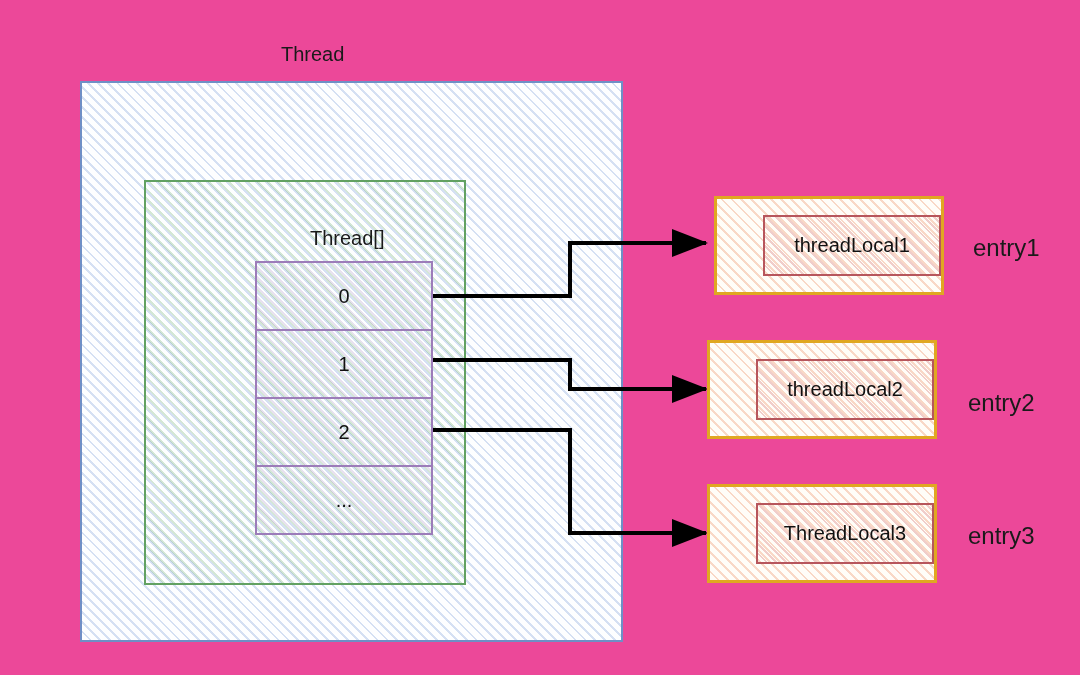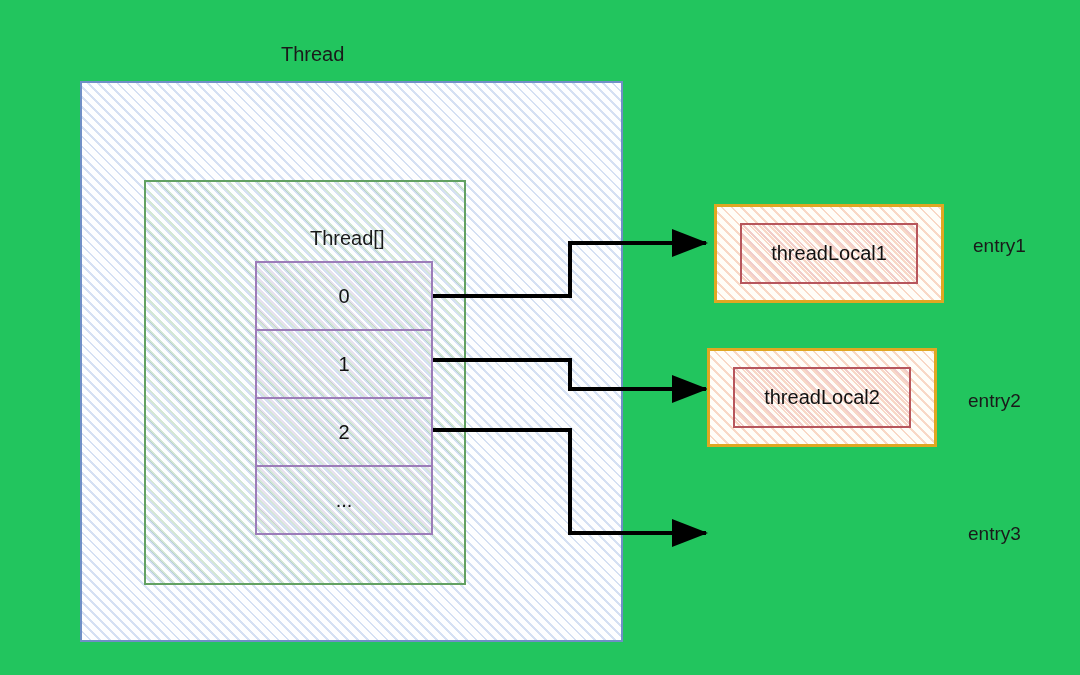--- a/index.html
+++ b/index.html
@@ -7,37 +7,37 @@
     padding: 0;
     background: #ffffff;
   }
   body {
     font-family: "Liberation Sans", sans-serif;
   }
   #canvas {
     position: relative;
     width: 1080px;
     height: 675px;
-    background: #22c55e;
+    background: #ec4899;
     overflow: hidden;
   }
 
   
   .abs { position: absolute; box-sizing: border-box; }
 
   
   .label {
     position: absolute;
     color: #1a1a1a;
     font-family: "Liberation Sans", sans-serif;
     white-space: nowrap;
     line-height: 1;
   }
   .label-title { font-size: 20px; }
-  .label-side  { font-size: 19px; }
+  .label-side  { font-size: 24px; }
 
   
   .thread-box {
     left: 80px; top: 81px;
     width: 543px; height: 561px;
     border: 2px solid #6f8fc6;
     background-color: #fdfeff;
     background-image: repeating-linear-gradient(
         45deg,
         rgba(120,155,215,0.00) 0px,
@@ -92,22 +92,21 @@
     border: 3px solid #e0a722;
     background-color: #fffdf8;
     background-image: repeating-linear-gradient(
         45deg,
         rgba(232,120,70,0.00) 0px,
         rgba(232,120,70,0.00) 5px,
         rgba(232,120,70,0.28) 5px,
         rgba(232,120,70,0.28) 7px);
     display: flex;
     align-items: center;
-    justify-content: center;
-    margin-top: 8px;
+    justify-content: flex-end;
   }
   .tl-inner {
     width: 178px; height: 61px;
     border: 2px solid #b7565c;
     background-image: repeating-linear-gradient(
         45deg,
         rgba(200,70,70,0.00) 0px,
         rgba(200,70,70,0.00) 5px,
         rgba(200,70,70,0.26) 5px,
         rgba(200,70,70,0.26) 7px);
@@ -177,15 +176,20 @@
   </div>
   <div class="label label-side" style="left:973px; top:236px;">entry1</div>
 
   <div class="abs tl-outer" style="left:707px; top:340px;">
     <div class="tl-inner">
       <span>threadLocal2</span>
     </div>
   </div>
   <div class="label label-side" style="left:968px; top:391px;">entry2</div>
 
+  <div class="abs tl-outer" style="left:707px; top:484px;">
+    <div class="tl-inner">
+      <span>ThreadLocal3</span>
+    </div>
+  </div>
   <div class="label label-side" style="left:968px; top:524px;text-align:right;">entry3</div>
 
 </div>
 
 </body></html>

